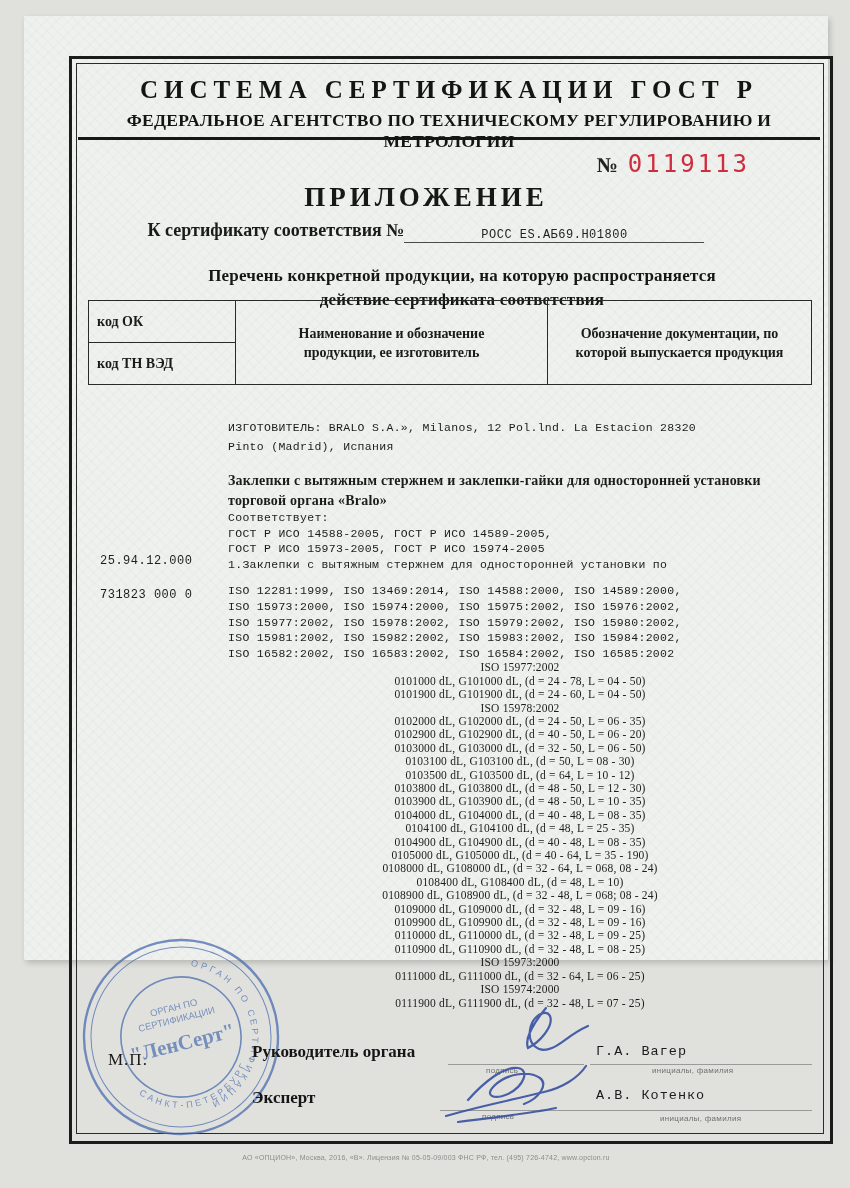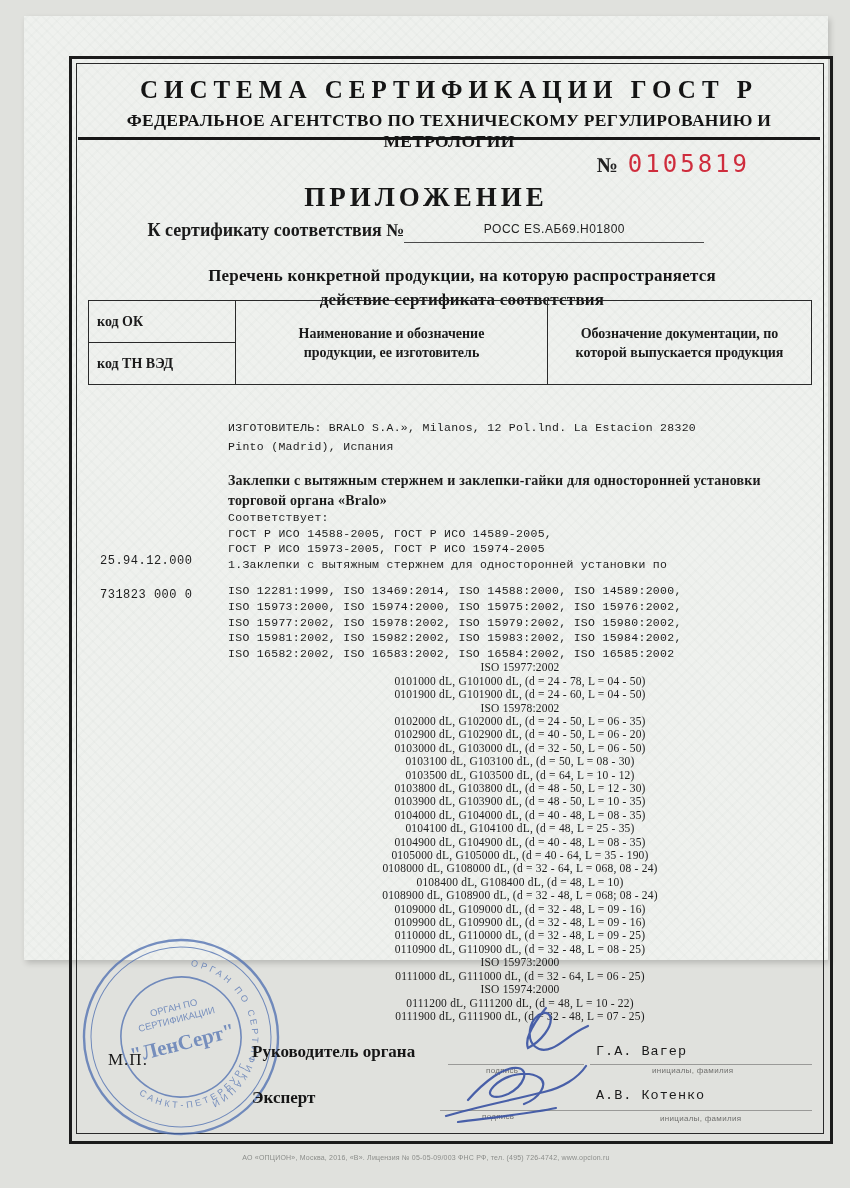--- a/index.html
+++ b/index.html
@@ -44,22 +44,22 @@
     position:absolute;top:166px;left:0;width:100%;text-align:center;
     font-size:27px;font-weight:700;letter-spacing:4px;color:#171717;
   }
   .cert-line{
     position:absolute;top:204px;left:0;width:100%;
     display:flex;justify-content:center;align-items:flex-end;
   }
   .cert-line .lbl{font-size:18px;font-weight:600;color:#1a1a1a;padding-bottom:2px;}
   .cert-line .val{
     width:300px;text-align:center;border-bottom:1.5px solid #4a4a4a;
-    font-family:Liberation Sans, sans-serif;
-    font-size:12px;color:#222;padding-bottom:6px;letter-spacing:.5px;
+    font-family:Liberation Mono, monospace;
+    font-size:12px;color:#222;letter-spacing:.5px;
   }
   .subtitle{
     position:absolute;top:248px;left:0;width:100%;text-align:center;
     font-size:17px;font-weight:700;line-height:24px;color:#161616;letter-spacing:.2px;padding-left:36px;
   }
   .ptable{
     position:absolute;left:64px;top:284px;width:722px;height:83px;
     border:1.5px solid #2a2a2a;display:flex;
     font-size:14px;font-weight:700;color:#1b1b1b;
   }
@@ -127,21 +127,21 @@
   <div class="frame-outer"></div>
   <div class="frame-inner"></div>
 
   <div class="masthead">
     <div class="mh1">СИСТЕМА СЕРТИФИКАЦИИ ГОСТ Р</div>
     <div class="mh2">ФЕДЕРАЛЬНОЕ АГЕНТСТВО ПО ТЕХНИЧЕСКОМУ РЕГУЛИРОВАНИЮ И МЕТРОЛОГИИ</div>
   </div>
 
   <div class="doc-number">
     <span class="no">№</span>
-    <span class="digits">0105819</span>
+    <span class="digits">0119113</span>
   </div>
 
   <div class="title-app">ПРИЛОЖЕНИЕ</div>
 
   <div class="cert-line">
     <span class="lbl">К сертификату соответствия №</span>
     <span class="val">РОСС ES.АБ69.Н01800</span>
   </div>
 
   <div class="subtitle">
@@ -236,21 +236,20 @@
       <div class="ln s-p">0110000 dL, G110000 dL, (d = 32 - 48, L = 09 - 25)</div>
 
       <div class="ln s-p">0110900 dL, G110900 dL, (d = 32 - 48, L = 08 - 25)</div>
 
       <div class="ln s-p">ISO 15973:2000</div>
 
       <div class="ln s-p">0111000 dL, G111000 dL, (d = 32 - 64, L = 06 - 25)</div>
 
       <div class="ln s-p">ISO 15974:2000</div>
 
-      <div class="ln s-p">0111200 dL, G111200 dL, (d = 48, L = 10 - 22)</div>
 
       <div class="ln s-p">0111900 dL, G111900 dL, (d = 32 - 48, L = 07 - 25)</div>
     </div>
 
   <svg class="stamp" viewBox="0 0 210 210">
     <defs>
       <path id="arcTop" d="M 105 33 A 72 72 0 0 1 176 105 A 72 72 0 0 1 105 177 A 72 72 0 0 1 33 105 A 72 72 0 0 1 105 33"></path>
       <path id="arcBottom" d="M 34 105 A 71 71 0 0 0 176 105"></path>
     </defs>
     <g stroke="#4a6cb0" fill="none" opacity="0.85">

